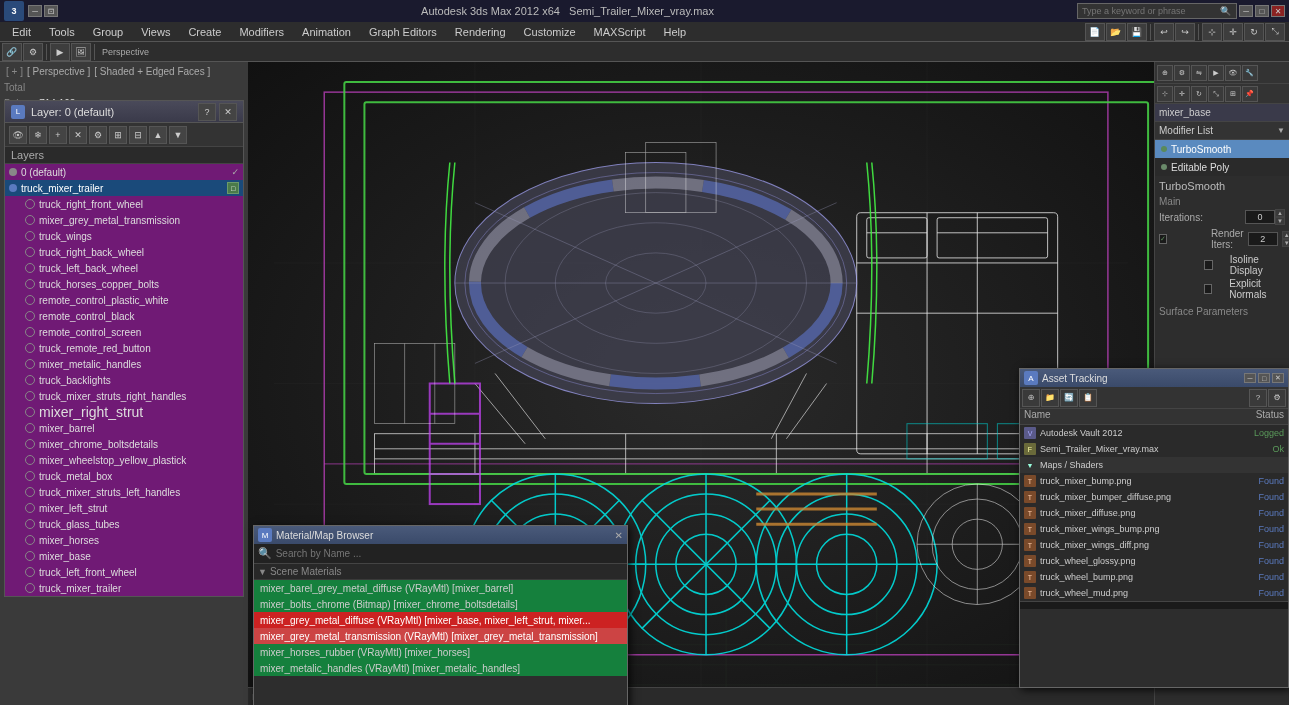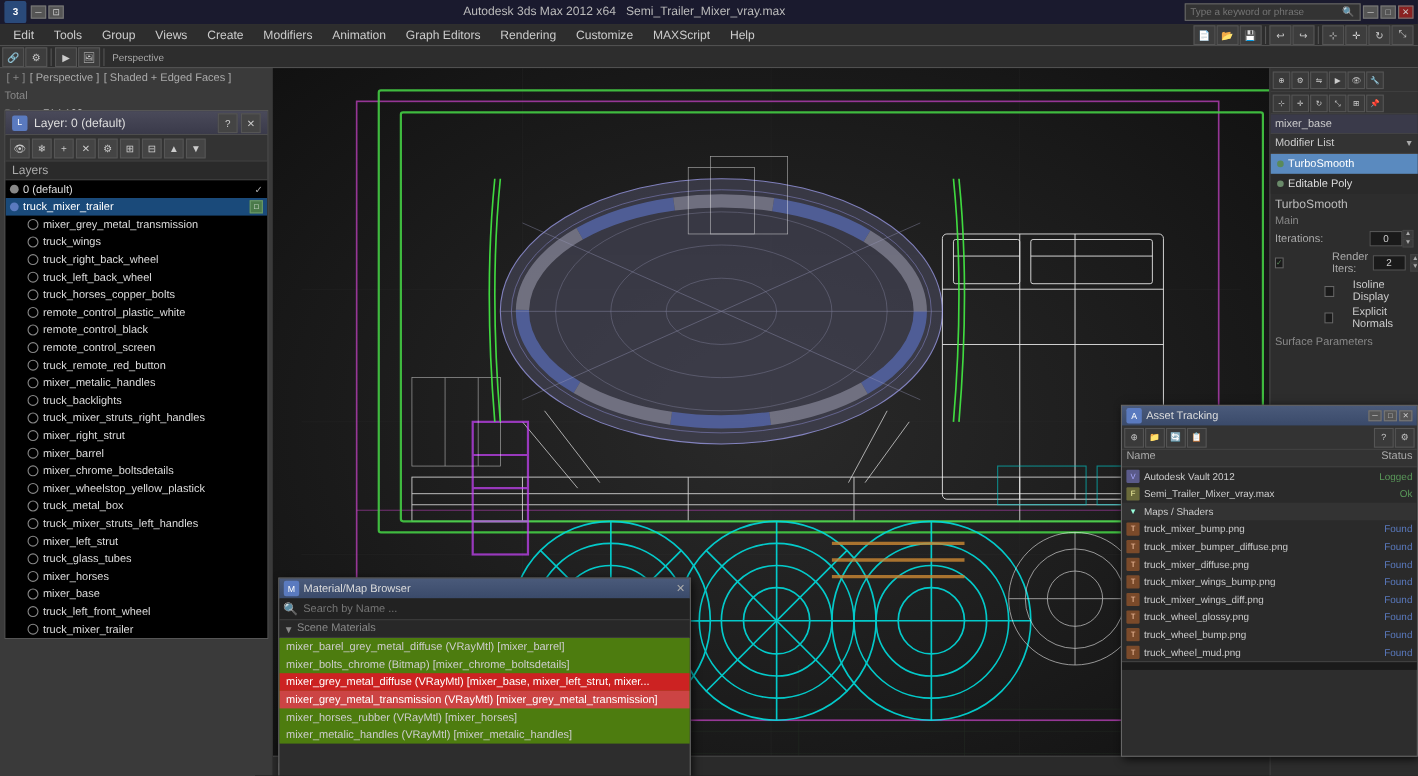--- a/index.html
+++ b/index.html
@@ -177,21 +177,21 @@
       color: #ccc;
     }
     #layers-label {
       padding: 2px 6px;
       font-size: 11px;
       color: #aaa;
       background: #2a2a2a;
       border-bottom: 1px solid #444;
     }
     #layers-list {
-      background: #000000;
+      background: #701a75;
       overflow-y: auto;
       max-height: 450px;
     }
     .layer-item {
       height: 16px;
       display: flex;
       align-items: center;
       padding: 0 4px;
       gap: 4px;
       font-size: 10px;
@@ -356,21 +356,21 @@
     #mb-scene-label {
       padding: 2px 4px;
       font-size: 10px;
       color: #888;
       background: #282828;
       border-bottom: 1px solid #3a3a3a;
       display: flex;
       align-items: center;
       gap: 3px;
     }
-    #mb-list { background: #4d7c0f; overflow-y: auto; }
+    #mb-list { background: #15803d; overflow-y: auto; }
     .mb-item {
       height: 16px;
       display: flex;
       align-items: center;
       padding: 0 6px;
       font-size: 10px;
       color: #ccc;
       cursor: pointer;
     }
     .mb-item.selected { background: #cc2222; color: #fff; }
@@ -605,20 +605,25 @@
         <span class="layer-check">✓</span>
       </div>
       <div class="layer-item highlighted">
         <div class="layer-dot" style="background: rgb(90, 122, 191);"></div>
         <span style="font-size: 10px;">truck_mixer_trailer</span>
         <div style="margin-left: auto; width: 12px; height: 12px; background: rgb(74, 122, 74); border: 1px solid rgb(106, 154, 106); display: flex; align-items: center; justify-content: center; font-size: 7px; cursor: pointer;">□</div>
       </div>
       <div class="layer-item">
         <div class="layer-indent"></div>
         <div class="layer-vis-icon"></div>
+        <span style="font-size: 10px;">truck_right_front_wheel</span>
+      </div>
+      <div class="layer-item">
+        <div class="layer-indent"></div>
+        <div class="layer-vis-icon"></div>
         <span style="font-size: 10px;">mixer_grey_metal_transmission</span>
       </div>
       <div class="layer-item">
         <div class="layer-indent"></div>
         <div class="layer-vis-icon"></div>
         <span style="font-size: 10px;">truck_wings</span>
       </div>
       <div class="layer-item">
         <div class="layer-indent"></div>
         <div class="layer-vis-icon"></div>
@@ -665,21 +670,21 @@
         <span style="font-size: 10px;">truck_backlights</span>
       </div>
       <div class="layer-item">
         <div class="layer-indent"></div>
         <div class="layer-vis-icon"></div>
         <span style="font-size: 10px;">truck_mixer_struts_right_handles</span>
       </div>
       <div class="layer-item">
         <div class="layer-indent"></div>
         <div class="layer-vis-icon"></div>
-        <span style="font-size: 10px;">mixer_right_strut</span>
+        <span style="font-size: 14px;">mixer_right_strut</span>
       </div>
       <div class="layer-item">
         <div class="layer-indent"></div>
         <div class="layer-vis-icon"></div>
         <span style="font-size: 10px;">mixer_barrel</span>
       </div>
       <div class="layer-item">
         <div class="layer-indent"></div>
         <div class="layer-vis-icon"></div>
         <span style="font-size: 10px;">mixer_chrome_boltsdetails</span>

